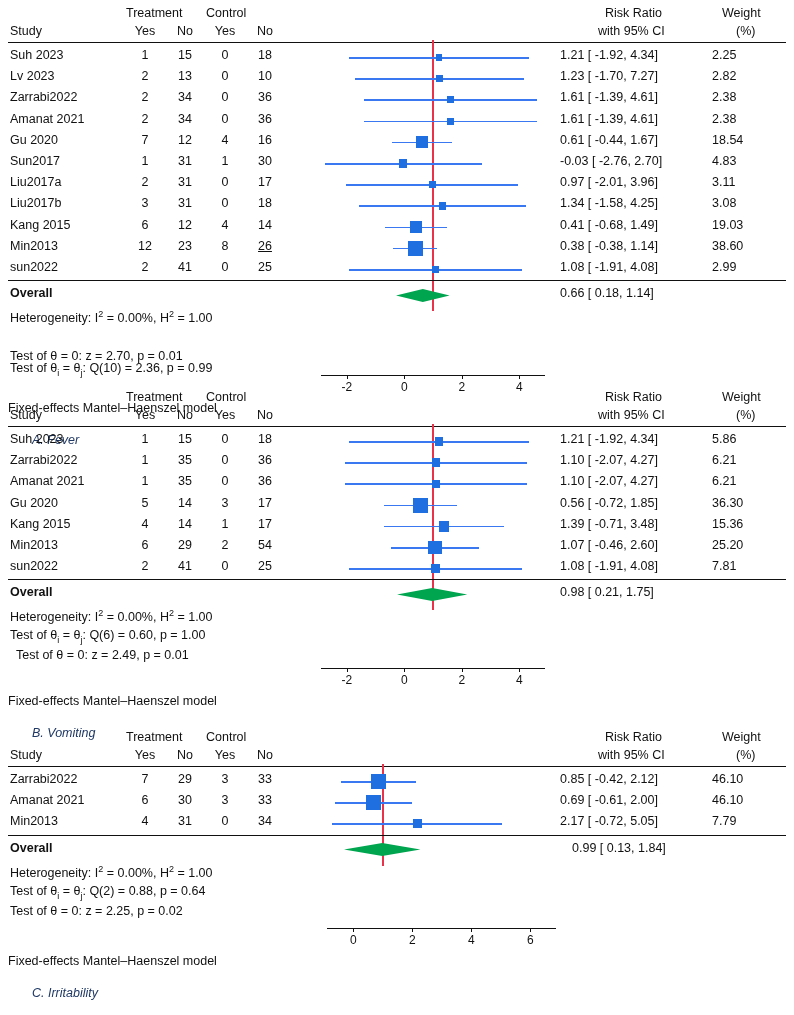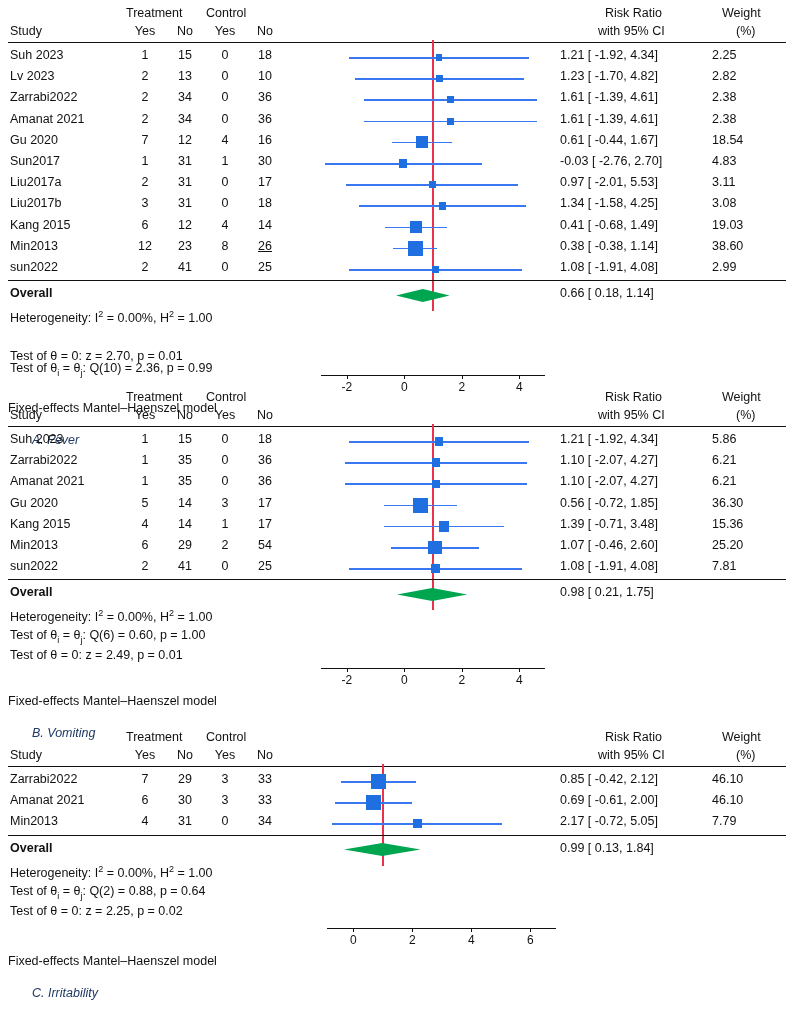--- a/index.html
+++ b/index.html
@@ -62,21 +62,21 @@
         <div class="cell wt" style="left:712px;top:0px;">2.25</div>
         <div class="ci" style="left:349.05px;top:9px;width:179.97499999999997px;"></div>
         <div class="sq" style="left:435.65000000000003px;top:6.1125px;width:6.775px;height:6.775px;"></div>
       </div>
       <div class="row" style="position:absolute;left:0;top:65.2px;width:794px;height:21.2px;">
         <div class="cell study" style="left:10px;top:0px;">Lv 2023</div>
         <div class="cell num" style="left:132px;top:0px;">2</div>
         <div class="cell num" style="left:172px;top:0px;">13</div>
         <div class="cell num" style="left:212px;top:0px;">0</div>
         <div class="cell num" style="left:252px;top:0px;">10</div>
-        <div class="cell est" style="left:560px;top:0px;">1.23 [ -1.70,  4.82]</div>
+        <div class="cell est" style="left:560px;top:0px;">1.23 [ -1.70,  7.27]</div>
         <div class="cell wt" style="left:712px;top:0px;">2.82</div>
         <div class="ci" style="left:355.375px;top:9px;width:168.76250000000005px;"></div>
         <div class="sq" style="left:436.05916085480345px;top:5.946660854803433px;width:7.106678290393133px;height:7.106678290393133px;"></div>
       </div>
       <div class="row" style="position:absolute;left:0;top:86.4px;width:794px;height:21.2px;">
         <div class="cell study" style="left:10px;top:0px;">Zarrabi2022</div>
         <div class="cell num" style="left:132px;top:0px;">2</div>
         <div class="cell num" style="left:172px;top:0px;">34</div>
         <div class="cell num" style="left:212px;top:0px;">0</div>
         <div class="cell num" style="left:252px;top:0px;">36</div>
@@ -117,21 +117,21 @@
         <div class="cell wt" style="left:712px;top:0px;">4.83</div>
         <div class="ci" style="left:324.9px;top:9px;width:156.97500000000002px;"></div>
         <div class="sq" style="left:399.35460335973517px;top:5.467103359735178px;width:8.065793280529643px;height:8.065793280529643px;"></div>
       </div>
       <div class="row" style="position:absolute;left:0;top:171.2px;width:794px;height:21.2px;">
         <div class="cell study" style="left:10px;top:0px;">Liu2017a</div>
         <div class="cell num" style="left:132px;top:0px;">2</div>
         <div class="cell num" style="left:172px;top:0px;">31</div>
         <div class="cell num" style="left:212px;top:0px;">0</div>
         <div class="cell num" style="left:252px;top:0px;">17</div>
-        <div class="cell est" style="left:560px;top:0px;">0.97 [ -2.01,  5.53]</div>
+        <div class="cell est" style="left:560px;top:0px;">0.97 [ -2.01,  3.96]</div>
         <div class="cell wt" style="left:712px;top:0px;">3.11</div>
         <div class="ci" style="left:346.4625px;top:9px;width:171.63750000000005px;"></div>
         <div class="sq" style="left:428.50624473180926px;top:5.868744731809273px;width:7.262510536381454px;height:7.262510536381454px;"></div>
       </div>
       <div class="row" style="position:absolute;left:0;top:192.4px;width:690px;height:21.2px;">
         <div class="cell study" style="left:10px;top:0px;">Liu2017b</div>
         <div class="cell num" style="left:132px;top:0px;">3</div>
         <div class="cell num" style="left:172px;top:0px;">31</div>
         <div class="cell num" style="left:212px;top:0px;">0</div>
         <div class="cell num" style="left:252px;top:0px;">18</div>
@@ -290,21 +290,21 @@
       <div class="rule" style="left:8px;top:191.4px;width:778px;height:1px;background:#111;"></div>
       <div class="row" style="position:absolute;left:0;top:197.4px;width:794px;height:22px;">
         <div class="cell bold" style="left:10px;top:0;">Overall</div>
         <div class="cell est" style="left:560px;top:0;">0.98 [  0.21,  1.75]</div>
         <svg width="78.27499999999998" height="17" style="position:absolute;left:393.2875px;top:0.5px;">
           <polygon points="4,8.5 39.13749999999999,2 74.27499999999998,8.5 39.13749999999999,15" fill="#00a550"></polygon>
         </svg>
       </div>
       <div class="cell" style="left:10px;top:220.4px;"><span>Heterogeneity: I</span><span class="sup">2</span><span> = 0.00%, H</span><span class="sup">2</span><span> = 1.00</span></div>
       <div class="cell" style="left:10px;top:240.4px;"><span>Test of θ</span><span class="sub2">i</span><span> = θ</span><span class="sub2">j</span><span>: Q(6) = 0.60, p = 1.00</span></div>
-      <div class="cell" style="left:10px;top:260.4px;">Test of θ = 0: z = 2.49, p = 0.01</div>
+      <div class="cell" style="left:16px;top:260.4px;">Test of θ = 0: z = 2.49, p = 0.01</div>
       <div class="axis" style="left:320.75px;top:280.4px;width:224.5px;"></div>
       <div class="tick" style="left:346.75px;top:280.4px;"></div>
       <div class="ticklab" style="left:332.75px;top:285.4px;width:28px;">-2</div>
       <div class="tick" style="left:404.25px;top:280.4px;"></div>
       <div class="ticklab" style="left:390.25px;top:285.4px;width:28px;">0</div>
       <div class="tick" style="left:461.75px;top:280.4px;"></div>
       <div class="ticklab" style="left:447.75px;top:285.4px;width:28px;">2</div>
       <div class="tick" style="left:519.25px;top:280.4px;"></div>
       <div class="ticklab" style="left:505.25px;top:285.4px;width:28px;">4</div>
       <div class="cell model" style="left:8px;top:306.4px;">Fixed-effects Mantel–Haenszel model</div>
@@ -353,21 +353,21 @@
         <div class="cell num" style="left:212px;top:0px;">0</div>
         <div class="cell num" style="left:252px;top:0px;">34</div>
         <div class="cell est" style="left:560px;top:0px;">2.17 [ -0.72,  5.05]</div>
         <div class="cell wt" style="left:712px;top:0px;">7.79</div>
         <div class="ci" style="left:332.15384615384613px;top:9px;width:170.1410256410257px;"></div>
         <div class="sq" style="left:412.7900670104586px;top:4.9182721386637205px;width:9.163455722672559px;height:9.163455722672559px;"></div>
       </div>
       <div class="rule" style="left:8px;top:106.6px;width:778px;height:1px;background:#111;"></div>
       <div class="row" style="position:absolute;left:0;top:112.6px;width:794px;height:22px;">
         <div class="cell bold" style="left:10px;top:0;">Overall</div>
-        <div class="cell est" style="left:560px;top:0;">0.99 [  0.13,  1.84]</div>
+        <div class="cell est" style="left:572px;top:0;">0.99 [  0.13,  1.84]</div>
         <svg width="84.4230769230769" height="17" style="position:absolute;left:340.36538461538464px;top:0.5px;">
           <polygon points="4,8.5 42.21153846153845,2 80.4230769230769,8.5 42.21153846153845,15" fill="#00a550"></polygon>
         </svg>
       </div>
       <div class="cell" style="left:10px;top:135.6px;"><span>Heterogeneity: I</span><span class="sup">2</span><span> = 0.00%, H</span><span class="sup">2</span><span> = 1.00</span></div>
       <div class="cell" style="left:10px;top:155.6px;"><span>Test of θ</span><span class="sub2">i</span><span> = θ</span><span class="sub2">j</span><span>: Q(2) = 0.88, p = 0.64</span></div>
       <div class="cell" style="left:10px;top:175.6px;">Test of θ = 0: z = 2.25, p = 0.02</div>
       <div class="axis" style="left:327.38461538461536px;top:199.6px;width:228.92307692307702px;"></div>
       <div class="tick" style="left:353.38461538461536px;top:199.6px;"></div>
       <div class="ticklab" style="left:339.38461538461536px;top:204.6px;width:28px;">0</div>

